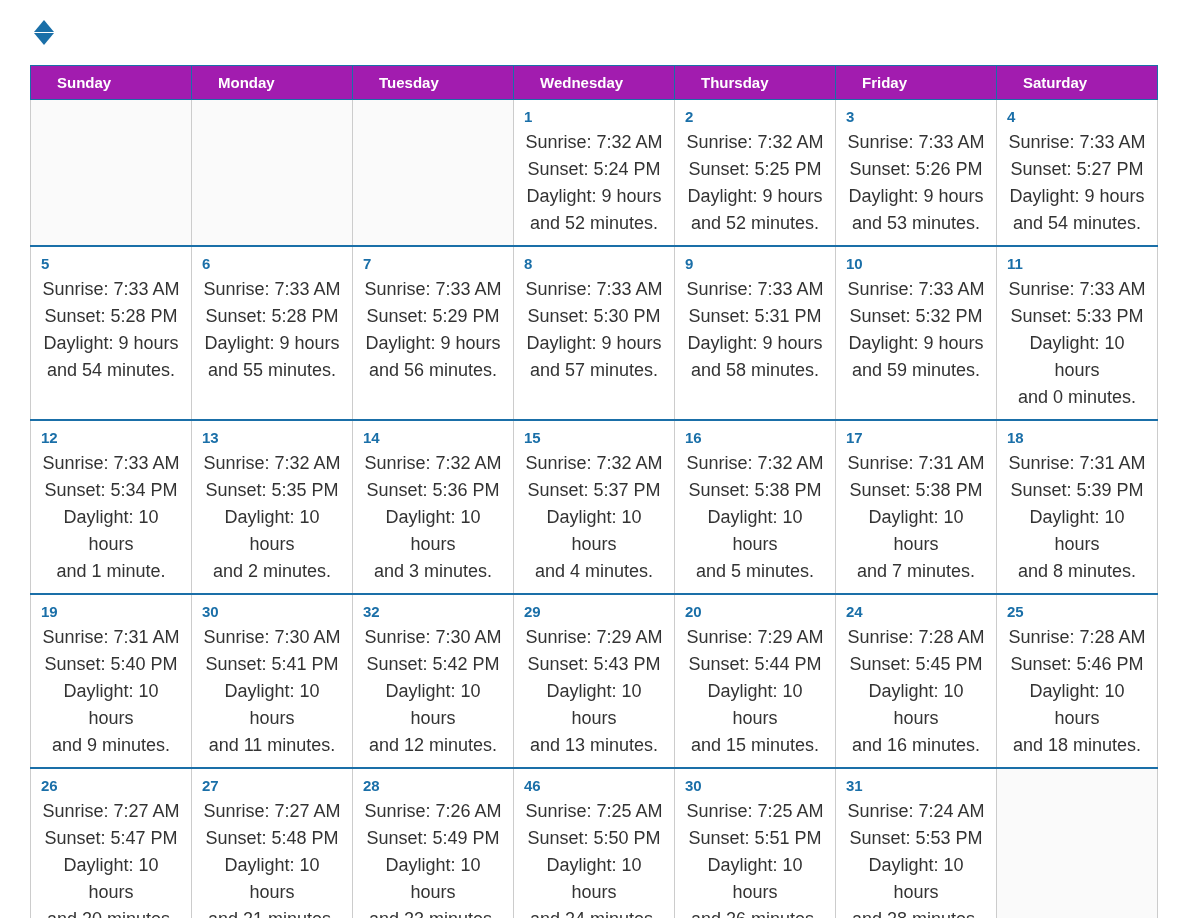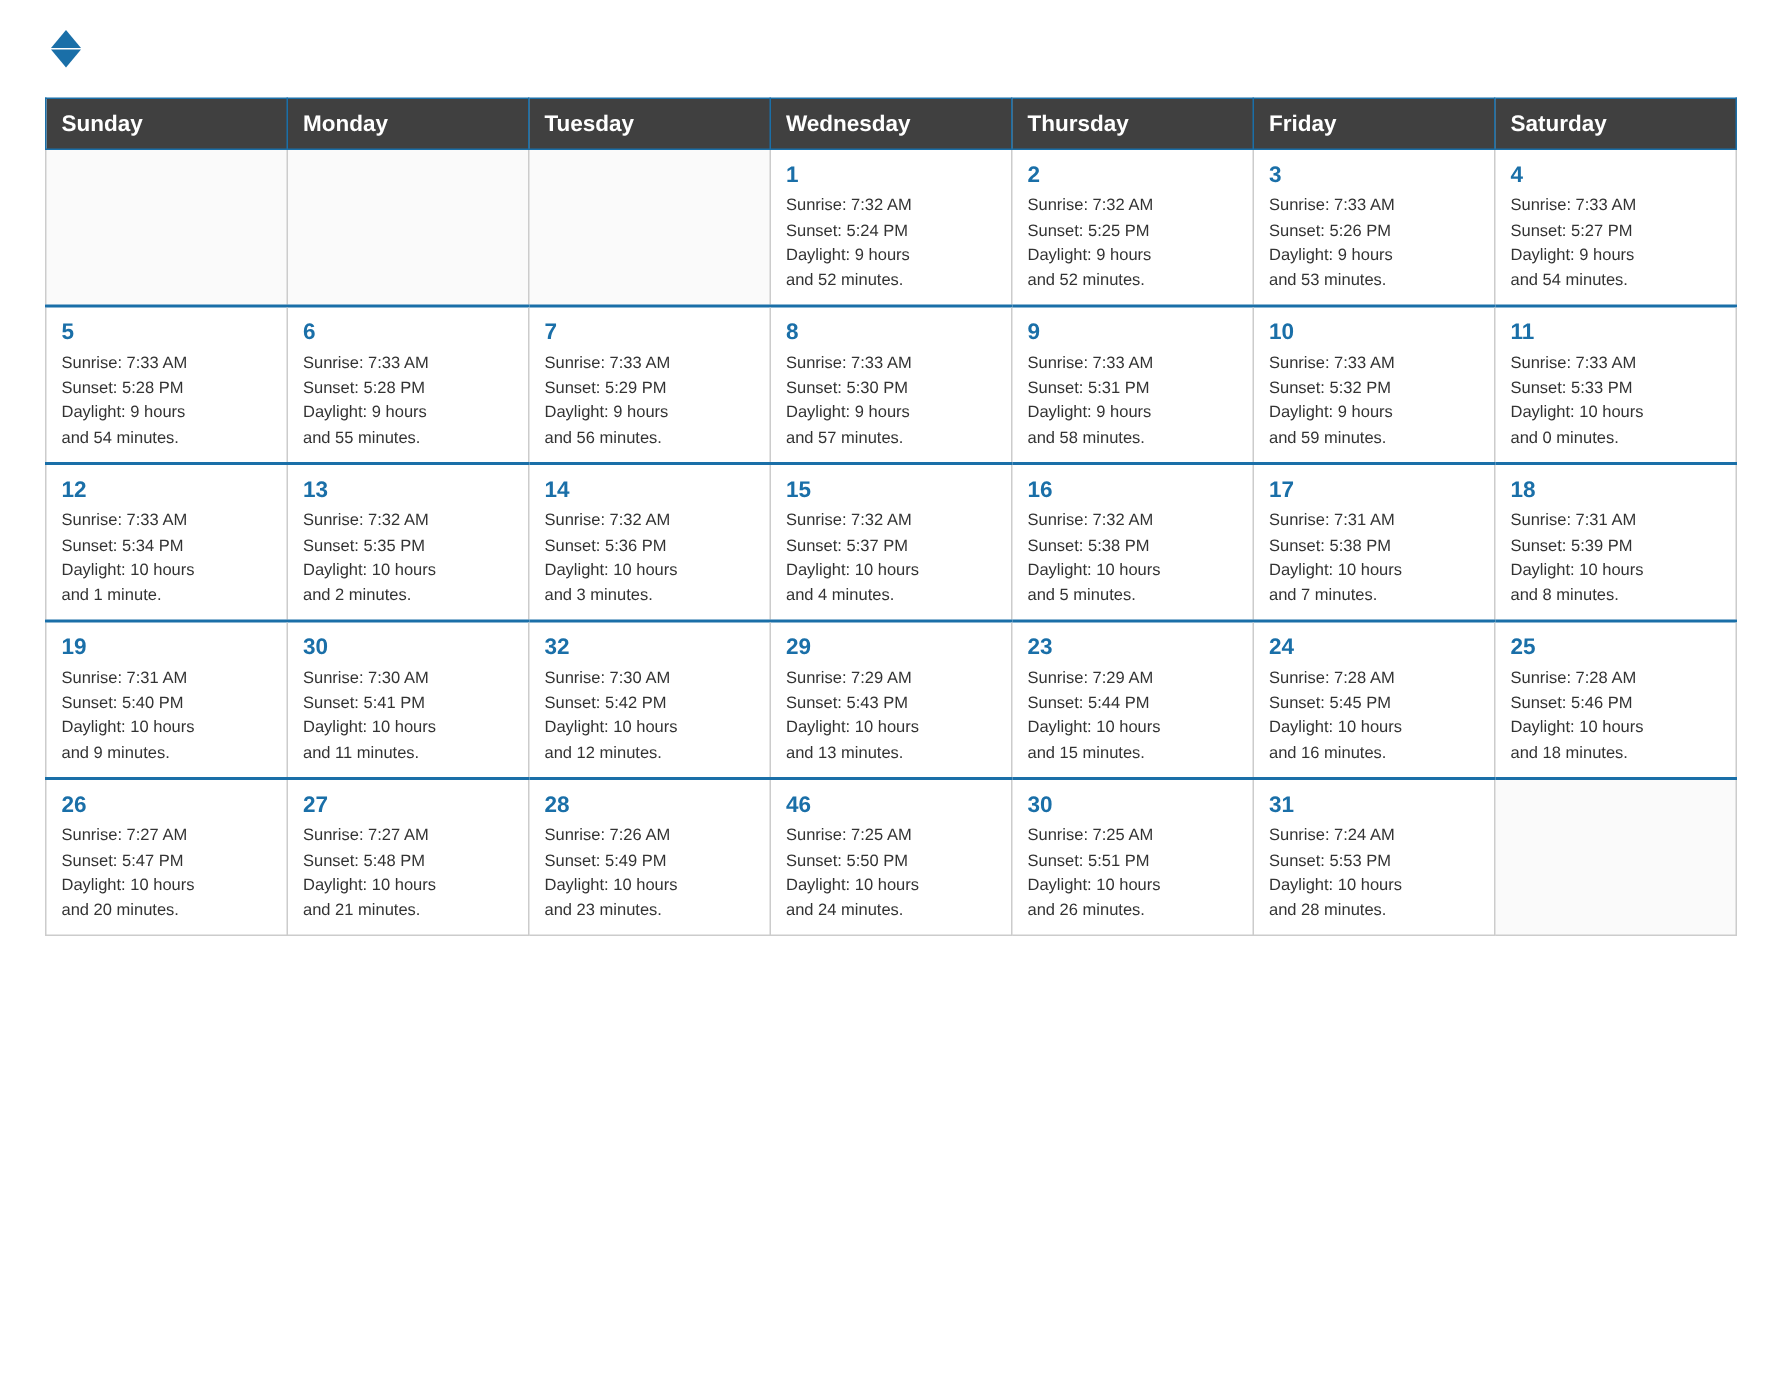--- a/index.html
+++ b/index.html
@@ -43,48 +43,49 @@
       font-size: 20px;
       color: #555;
       margin-top: 2px;
     }
     .calendar {
       width: 100%;
       border-collapse: collapse;
       border: 1px solid #999;
     }
     .calendar th {
-      background-color: #404040;
+      background-color: #a21caf;
       color: #fff;
       font-size: 15px;
       font-weight: bold;
-      padding: 8px 10px;
+      padding: 8px 26px;
       text-align: left;
       border: 1px solid #1a6fa8;
     }
     .calendar td {
       vertical-align: top;
       padding: 8px 10px;
       border: 1px solid #ccc;
       width: 14.28%;
       min-height: 110px;
       font-size: 13px;
       color: #333;
     }
     .day-number {
       font-size: 15px;
       font-weight: bold;
       color: #1a6fa8;
       display: block;
       margin-bottom: 4px;
     }
     .day-info {
-      font-size: 11px;
+      font-size: 18px;
       color: #333;
       line-height: 1.5;
+      text-align: center;
     }
     .empty-cell {
       background: #fafafa;
     }
     tr:not(:last-child) td {
       border-bottom: 2px solid #1a6fa8;
     }
   </style>
 </head>
 <body>
@@ -213,21 +214,21 @@
         </td>
         <td>
           <span class="day-number">32</span>
           <div class="day-info">Sunrise: 7:30 AM<br>Sunset: 5:42 PM<br>Daylight: 10 hours<br>and 12 minutes.</div>
         </td>
         <td>
           <span class="day-number">29</span>
           <div class="day-info">Sunrise: 7:29 AM<br>Sunset: 5:43 PM<br>Daylight: 10 hours<br>and 13 minutes.</div>
         </td>
         <td>
-          <span class="day-number">23</span>
+          <span class="day-number">20</span>
           <div class="day-info">Sunrise: 7:29 AM<br>Sunset: 5:44 PM<br>Daylight: 10 hours<br>and 15 minutes.</div>
         </td>
         <td>
           <span class="day-number">24</span>
           <div class="day-info">Sunrise: 7:28 AM<br>Sunset: 5:45 PM<br>Daylight: 10 hours<br>and 16 minutes.</div>
         </td>
         <td>
           <span class="day-number">25</span>
           <div class="day-info">Sunrise: 7:28 AM<br>Sunset: 5:46 PM<br>Daylight: 10 hours<br>and 18 minutes.</div>
         </td>

